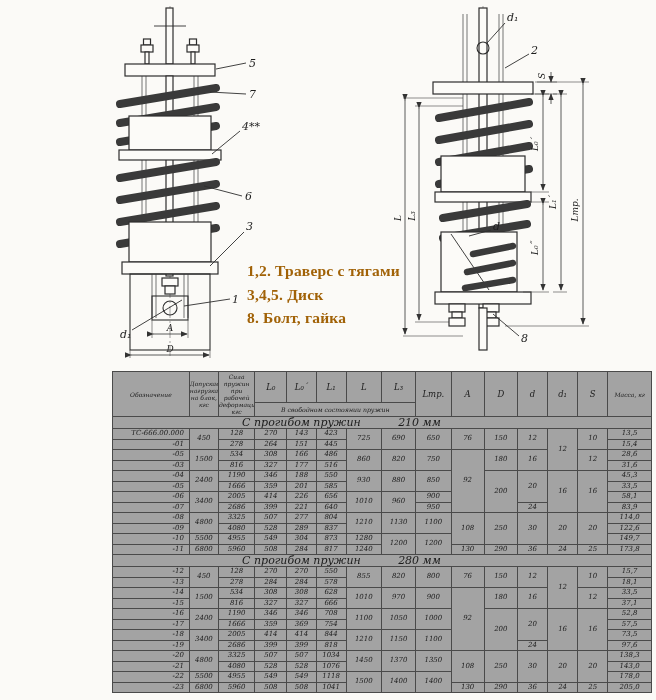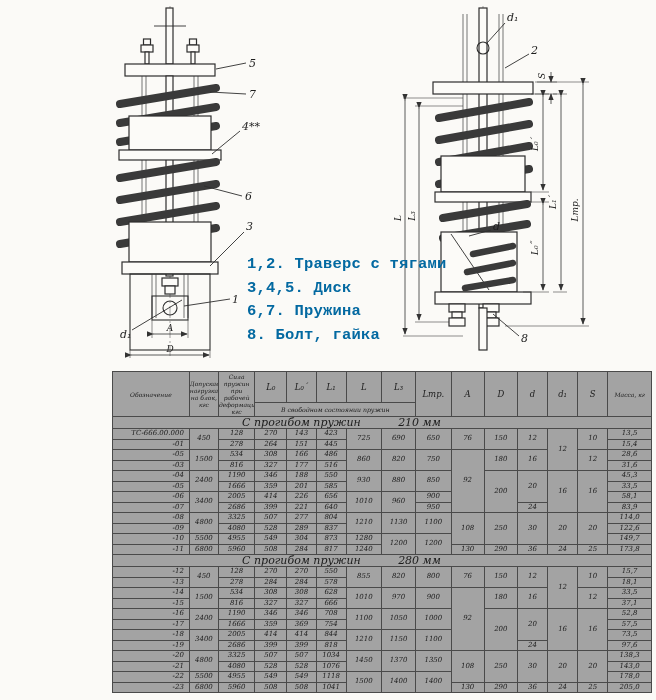--- a/index.html
+++ b/index.html
@@ -12,22 +12,22 @@
   .ln{stroke:#2e2e2e;stroke-width:.9}
   .thin{stroke:#3a3a3a;stroke-width:.7}
   .cl{stroke:#666;stroke-width:.6;stroke-dasharray:12 3 2 3}
   .spr{stroke:#3a3a3a;stroke-width:8;stroke-linecap:round;fill:none}
   .spr2{stroke:#3a3a3a;stroke-width:6.5;stroke-linecap:round;fill:none}
   .dim{stroke:#333;stroke-width:.8;fill:none}
   .xln{stroke:#444;stroke-width:.6}
   text.lbl{font:italic 11px "DejaVu Serif",serif;fill:#1e1e1e}
   text.dlbl{font:italic 9px "DejaVu Serif",serif;fill:#1e1e1e;text-anchor:middle}
   
-  #legend{position:absolute;left:247px;top:253px;font-family:Liberation Mono, monospace;
-          font-weight:700;font-size:15.5px;line-height:23.5px;color:#0369a1;letter-spacing:.2px}
+  #legend{position:absolute;left:247px;top:259px;font-family:Liberation Serif, serif;
+          font-weight:700;font-size:15.5px;line-height:23.5px;color:#a16207;letter-spacing:.2px}
   
   #tblwrap{position:absolute;left:112px;top:371px}
   table{border-collapse:collapse;table-layout:fixed;width:540px;background:#a3a3a3;
         border:1.5px solid #3a3a3a}
   th,td{border:1px solid #4a4a4a;padding:0;text-align:center;font-style:italic;
         color:#1c1c1c;overflow:hidden;font-family:"DejaVu Serif",serif}
   td{font-size:7px;height:9px;line-height:9.5px}
   th{font-weight:normal;font-size:6px;line-height:7px}
   thead tr:first-child th{height:30px}
   .hl{font-size:8.5px}
@@ -211,21 +211,20 @@
     <text class="dlbl" transform="rotate(-90 163 196)" x="163" y="196">L₁´</text>
     <line class="xln" x1="144" y1="76" x2="196" y2="76"></line>
     <line class="xln" x1="112" y1="320" x2="196" y2="320"></line>
     <line class="dim" x1="190" y1="78" x2="190" y2="318" marker-start="url(#mR)" marker-end="url(#mR)"></line>
     <text class="dlbl" transform="rotate(-90 185 204)" x="185" y="204">Lтр.</text>
   </svg>
 
   <div id="legend">
     <div>1,2. Траверс с тягами</div>
     <div>3,4,5. Диск</div>
-    <div>6,7. Пружина</div>
     <div>8. Болт, гайка</div>
   </div>
 
   <div id="tblwrap">
     <table>
         <colgroup>
           <col style="width: 74px;">
           <col style="width: 28px;">
           <col style="width: 35px;">
           <col style="width: 31px;">

